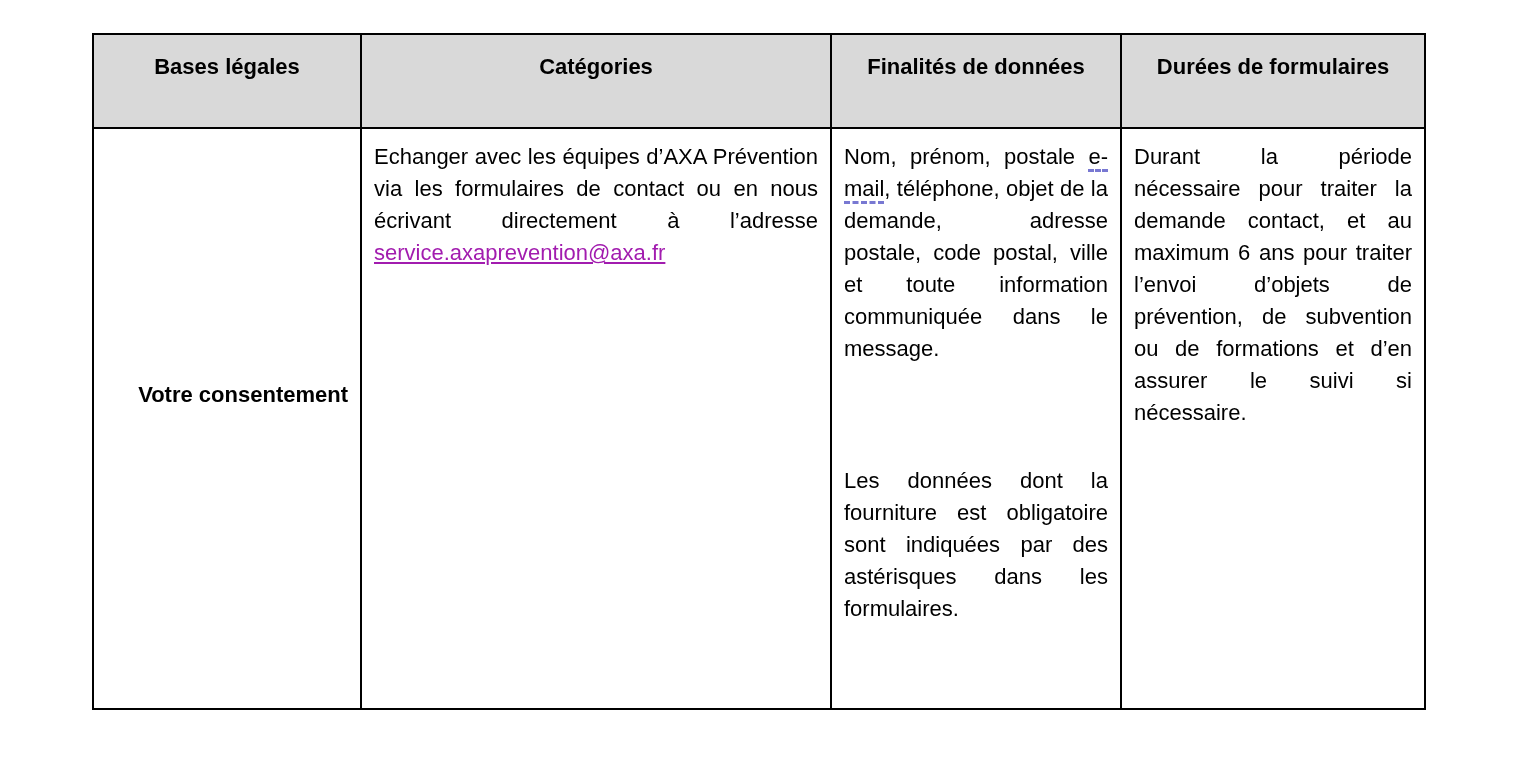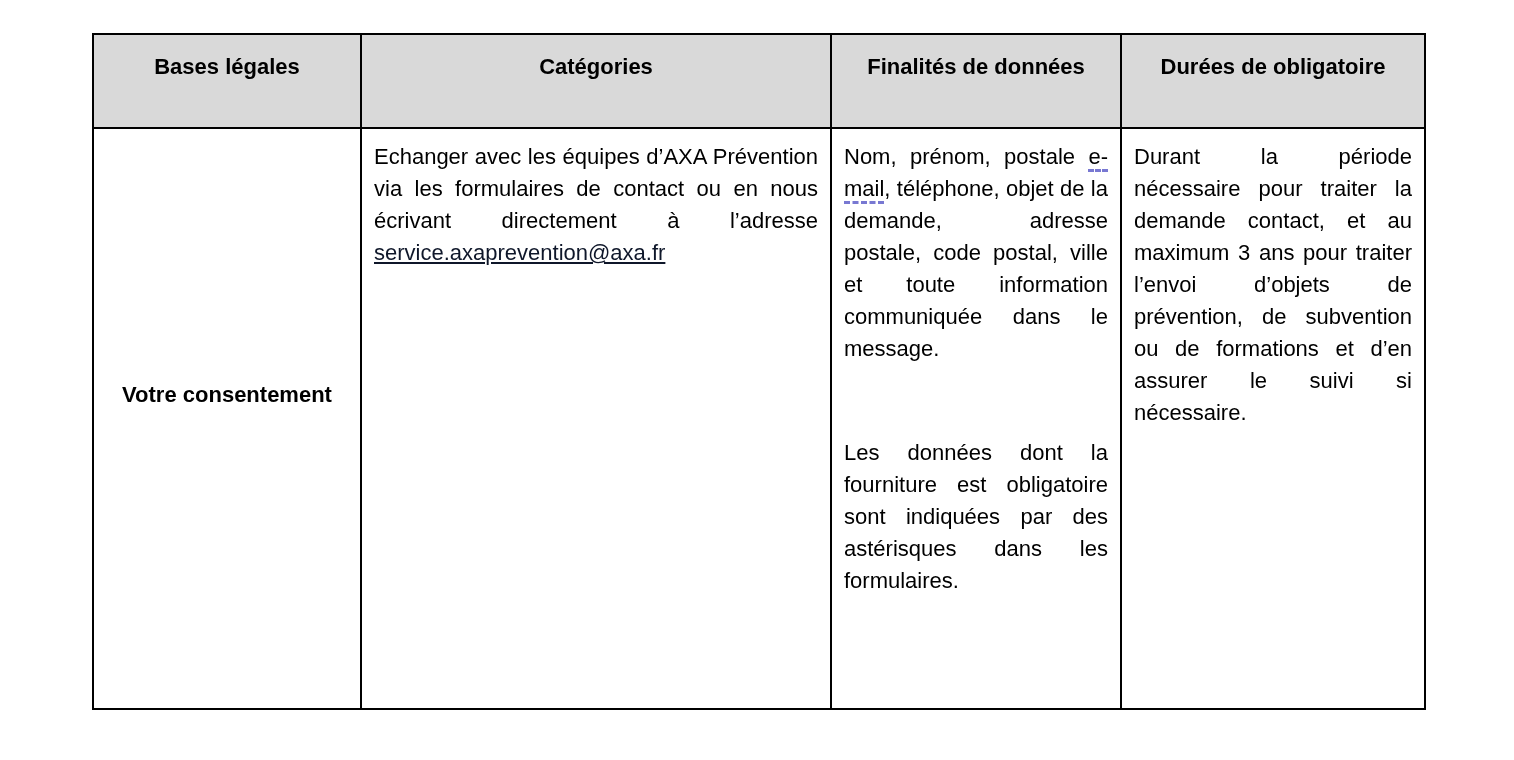--- a/index.html
+++ b/index.html
@@ -44,27 +44,27 @@
   .privacy-table td {
     vertical-align: top;
     padding: 12px 12px;
     font-size: 22px;
     line-height: 32px;
     text-align: justify;
   }
   td.cell-legal-basis {
     vertical-align: middle;
     font-weight: bold;
-    text-align: center;
+    text-align: right;
     padding-bottom: 60px;
   }
   td p { margin: 0; }
-  td p.para-gap { margin-top: 72px; }
+  td p.para-gap { margin-top: 100px; }
   .email-link {
-    color: #0f172a;
+    color: #a21caf;
     text-decoration: underline;
     cursor: pointer;
   }
   .spellcheck-dashed {
     border-bottom: 3px dashed #7878d2;
     padding-bottom: 0px;
   }
 </style>
 </head>
 <body>
@@ -75,34 +75,34 @@
       <col style="width:268px">
       <col style="width:470px">
       <col style="width:290px">
       <col style="width:304px">
     </colgroup>
     <thead>
       <tr>
         <th>Bases légales</th>
         <th>Catégories</th>
         <th>Finalités de données</th>
-        <th>Durées de obligatoire</th>
+        <th>Durées de formulaires</th>
       </tr>
     </thead>
     <tbody>
       <tr>
         <td class="cell-legal-basis">
           <p>Votre consentement</p>
         </td>
         <td class="cell-purpose">
           <p><span>Echanger avec les équipes d’AXA Prévention via les formulaires de contact ou en nous écrivant directement à l’adresse </span><a class="email-link">service.axaprevention@axa.fr</a></p>
         </td>
         <td class="cell-data-categories">
           <p><span>Nom, prénom, postale </span><span class="spellcheck-dashed">e-mail</span><span>, téléphone, objet de la demande, adresse postale, code postal, ville et toute information communiquée dans le message.</span></p>
           <p class="para-gap">Les données dont la fourniture est obligatoire sont indiquées par des astérisques dans les formulaires.</p>
         </td>
         <td class="cell-retention">
-          <p>Durant la période nécessaire pour traiter la demande contact, et au maximum 3 ans pour traiter l’envoi d’objets de prévention, de subvention ou de formations et d’en assurer le suivi si nécessaire.</p>
+          <p>Durant la période nécessaire pour traiter la demande contact, et au maximum 6 ans pour traiter l’envoi d’objets de prévention, de subvention ou de formations et d’en assurer le suivi si nécessaire.</p>
         </td>
       </tr>
     </tbody>
   </table>
 </div>
 
 </body></html>

